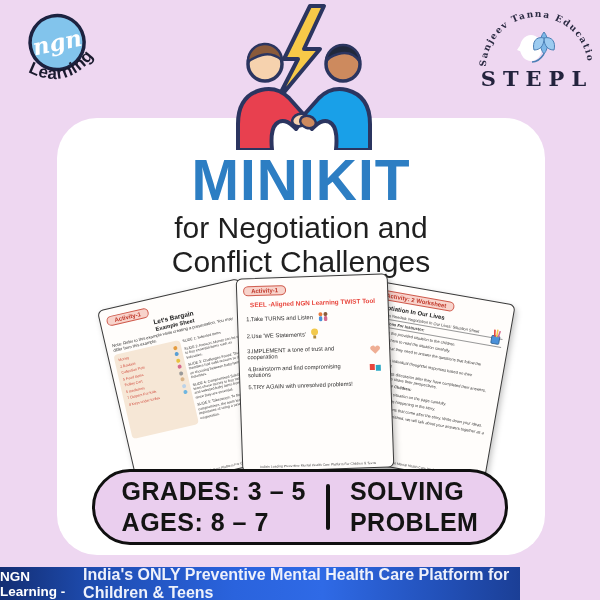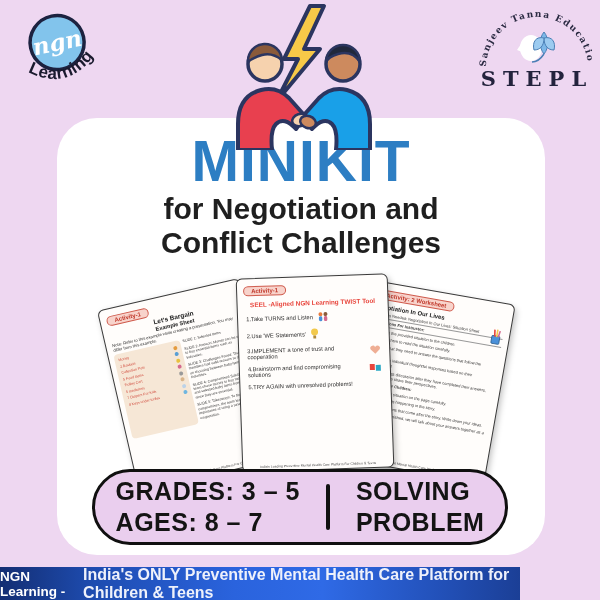--- a/index.html
+++ b/index.html
@@ -9,23 +9,23 @@
   
   .ngn-logo{position:absolute;left:6px;top:6px;width:110px;height:100px;transform:rotate(-12deg);}
   .stepl-logo{position:absolute;left:474px;top:4px;width:126px;height:100px;}
 
   
   .handshake{position:absolute;left:228px;top:4px;width:152px;height:146px;z-index:4;}
 
   
   .card{position:absolute;left:57px;top:118px;width:488px;height:437px;background:#ffffff;border-radius:40px;}
 
-  .title-block{position:absolute;left:57px;top:131px;width:488px;text-align:center;z-index:2;}
+  .title-block{position:absolute;left:57px;top:150px;width:488px;text-align:center;z-index:2;}
   .title{font-size:57px;font-weight:bold;color:#2d7ec3;letter-spacing:1px;line-height:60px;margin:0;}
-  .subtitle{font-size:30px;font-weight:700;color:#1f1f1f;line-height:32px;margin-top:2px;}
+  .subtitle{font-size:30px;font-weight:400;color:#1f1f1f;line-height:32px;margin-top:2px;}
 
   
   .sheet{position:absolute;background:#fffdfb;border:1.5px solid #3a3a3a;border-radius:6px;box-shadow:2px 3px 6px rgba(0,0,0,.25);overflow:hidden;}
   .sheet-left{left:116px;top:292px;width:144px;height:184px;transform:rotate(-13deg);z-index:1;}
   .sheet-mid{left:239px;top:276px;width:150px;height:192px;transform:rotate(-2deg);z-index:3;}
   .sheet-right{left:357px;top:291px;width:142px;height:180px;transform:rotate(10deg);z-index:1;}
   .badge{display:inline-block;background:#f8d3cb;border:1px solid #cf5a4c;color:#c0392b;font-size:6px;font-weight:bold;padding:1px 7px;border-radius:8px;margin:5px 0 0 6px;}
   .sheet h4{margin:1px 0;text-align:center;font-size:6.5px;color:#222;}
   .sheet .tiny{font-size:4.2px;color:#333;line-height:5.2px;margin:1px 6px;}
   .red-head{color:#e8453c;font-size:6.4px;font-weight:bold;text-align:center;margin:4px 2px;}
@@ -36,21 +36,21 @@
   .dot{width:4px;height:4px;border-radius:2px;display:inline-block;}
   .slides-col{width:66px;}
   .slide-line{font-size:3.6px;color:#3a3a3a;line-height:4.4px;margin-bottom:3px;}
   .sheet-footer{position:absolute;bottom:2px;left:0;width:100%;text-align:center;font-size:3.4px;color:#444;}
   .ws-title{font-size:6px;font-weight:bold;color:#222;margin:3px 6px 1px;}
   .ws-line{font-size:4px;color:#333;line-height:5px;margin:1.5px 6px;border-bottom:.5px solid #999;padding-bottom:1px;}
   .ws-plain{border-bottom:none;}
   .cup-icon{position:absolute;right:6px;top:26px;}
 
   
-  .info-pill{position:absolute;left:92px;top:469px;width:416px;height:76px;background:#eaceee;border:3px solid #101010;border-radius:40px;z-index:5;display:flex;align-items:center;justify-content:center;gap:26px;box-sizing:border-box;}
+  .info-pill{position:absolute;left:92px;top:469px;width:416px;height:76px;background:#eaceee;border:3px solid #101010;border-radius:40px;z-index:5;display:flex;align-items:center;justify-content:center;gap:20px;box-sizing:border-box;}
   .info-left div,.info-right div{font-size:25px;font-weight:bold;color:#141414;line-height:31px;letter-spacing:.5px;}
   .divider{width:4px;height:46px;background:#111;border-radius:2px;}
 
   
   .footer-bar{position:absolute;left:0;top:567px;width:520px;height:33px;display:flex;align-items:center;justify-content:center;
     background:linear-gradient(90deg,#132e73 0%,#1e4cb0 18%,#2a63dd 45%,#2f6ae6 62%,#2250b8 85%,#1b3f96 100%);}
   .footer-bar .brand{color:#ffffff;font-weight:bold;font-size:13.5px;margin-right:6px;}
   .footer-bar .tagline{color:#eef1fb;font-size:16px;font-weight:bold;}
 </style>
 </head>

